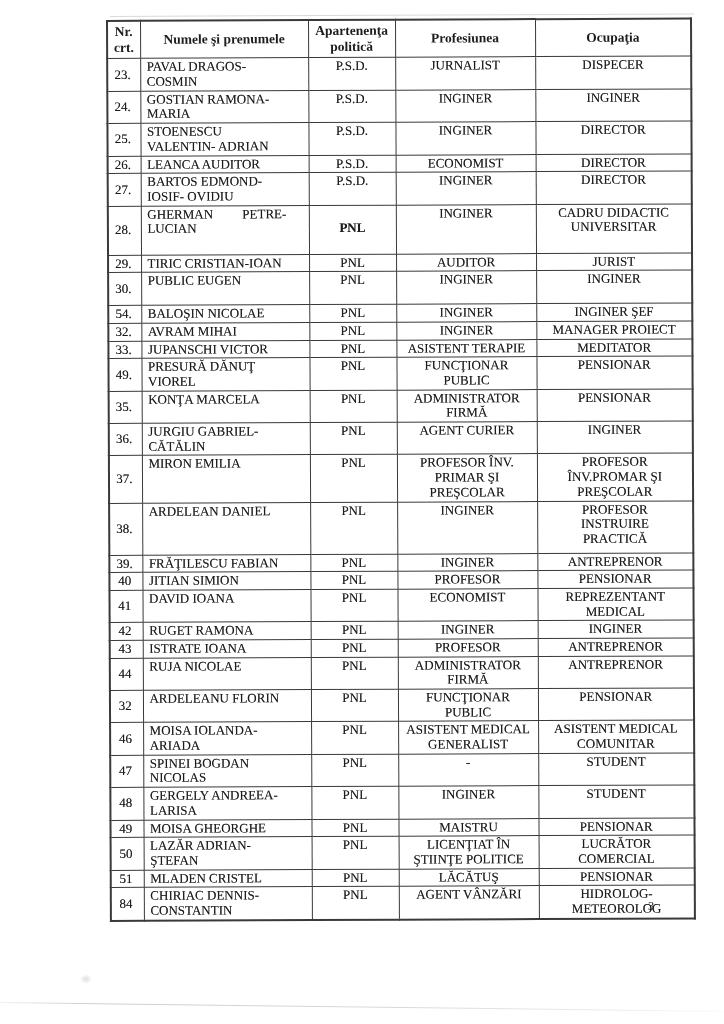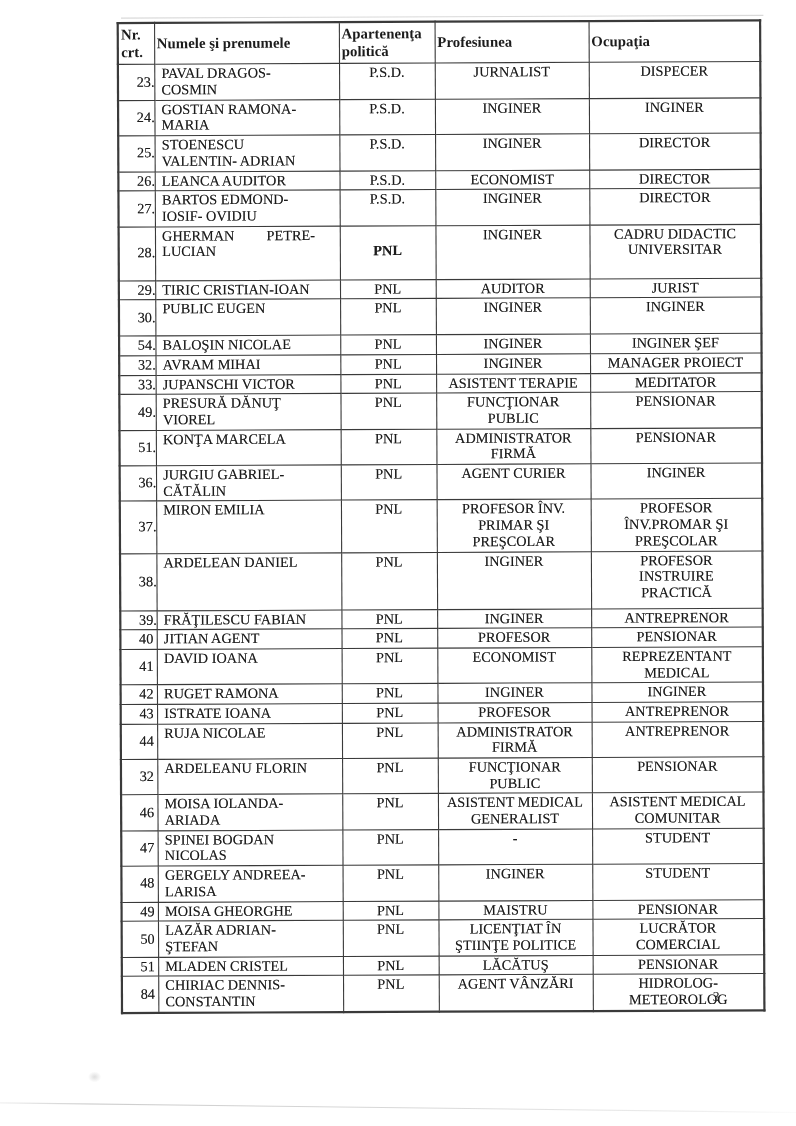--- a/index.html
+++ b/index.html
@@ -29,38 +29,38 @@
     border:2px solid var(--border,#3a3a3a);
   }
   th,td{
     border:1px solid var(--border,#3a3a3a);
     overflow:hidden;
   }
   th{
     font-weight:bold;
     font-size:13.5px;
     line-height:1.2;
-    text-align:left;
+    text-align:center;
     vertical-align:middle;
     padding:2px 2px;
     white-space:pre-line;
     height:32px;
   }
   td{
     font-size:13px;
     line-height:1.13;
     padding:1px 3px;
     vertical-align:top;
     white-space:pre-wrap;
     text-shadow:0 0 0.5px rgba(30,30,30,0.55);
   }
   td.nr{
     vertical-align:middle;
-    text-align:left;
-    padding-left:16px;
+    text-align:center;
+    padding-left:0;
   }
   td.name{
     text-align:left;
     padding-left:6px;
   }
   td.party,td.profession,td.occupation{
     text-align:center;
   }
   td.bold{font-weight:bold;}
   
@@ -208,21 +208,21 @@
           <tr>
             <td class="nr">49.</td>
             <td class="name">PRESURĂ DĂNUŢ
 VIOREL</td>
             <td class="party">PNL</td>
             <td class="profession">FUNCŢIONAR
 PUBLIC</td>
             <td class="occupation">PENSIONAR</td>
           </tr>
           <tr>
-            <td class="nr">51.</td>
+            <td class="nr">35.</td>
             <td class="name">KONŢA MARCELA</td>
             <td class="party">PNL</td>
             <td class="profession">ADMINISTRATOR
 FIRMĂ</td>
             <td class="occupation">PENSIONAR</td>
           </tr>
           <tr>
             <td class="nr">36.</td>
             <td class="name">JURGIU GABRIEL-
 CĂTĂLIN</td>
@@ -252,21 +252,21 @@
           </tr>
           <tr>
             <td class="nr">39.</td>
             <td class="name">FRĂŢILESCU FABIAN</td>
             <td class="party">PNL</td>
             <td class="profession">INGINER</td>
             <td class="occupation">ANTREPRENOR</td>
           </tr>
           <tr>
             <td class="nr">40</td>
-            <td class="name">JITIAN AGENT</td>
+            <td class="name">JITIAN SIMION</td>
             <td class="party">PNL</td>
             <td class="profession">PROFESOR</td>
             <td class="occupation">PENSIONAR</td>
           </tr>
           <tr>
             <td class="nr">41</td>
             <td class="name">DAVID IOANA</td>
             <td class="party">PNL</td>
             <td class="profession">ECONOMIST</td>
             <td class="occupation">REPREZENTANT

